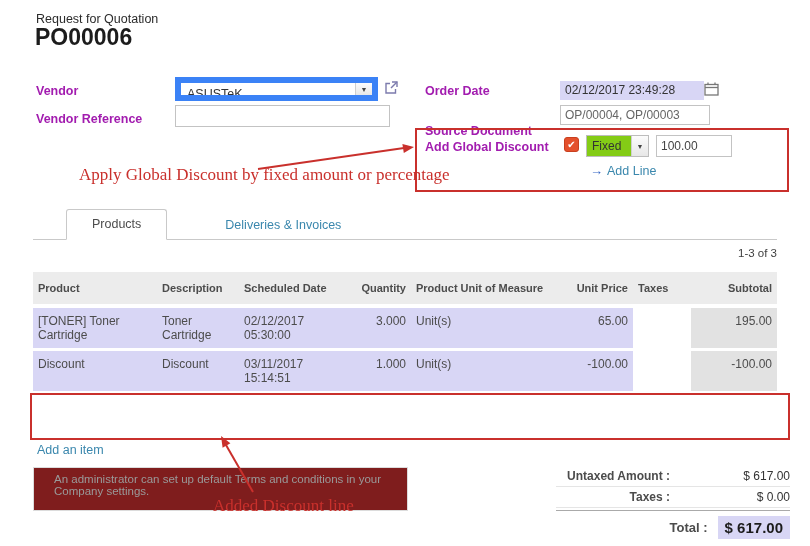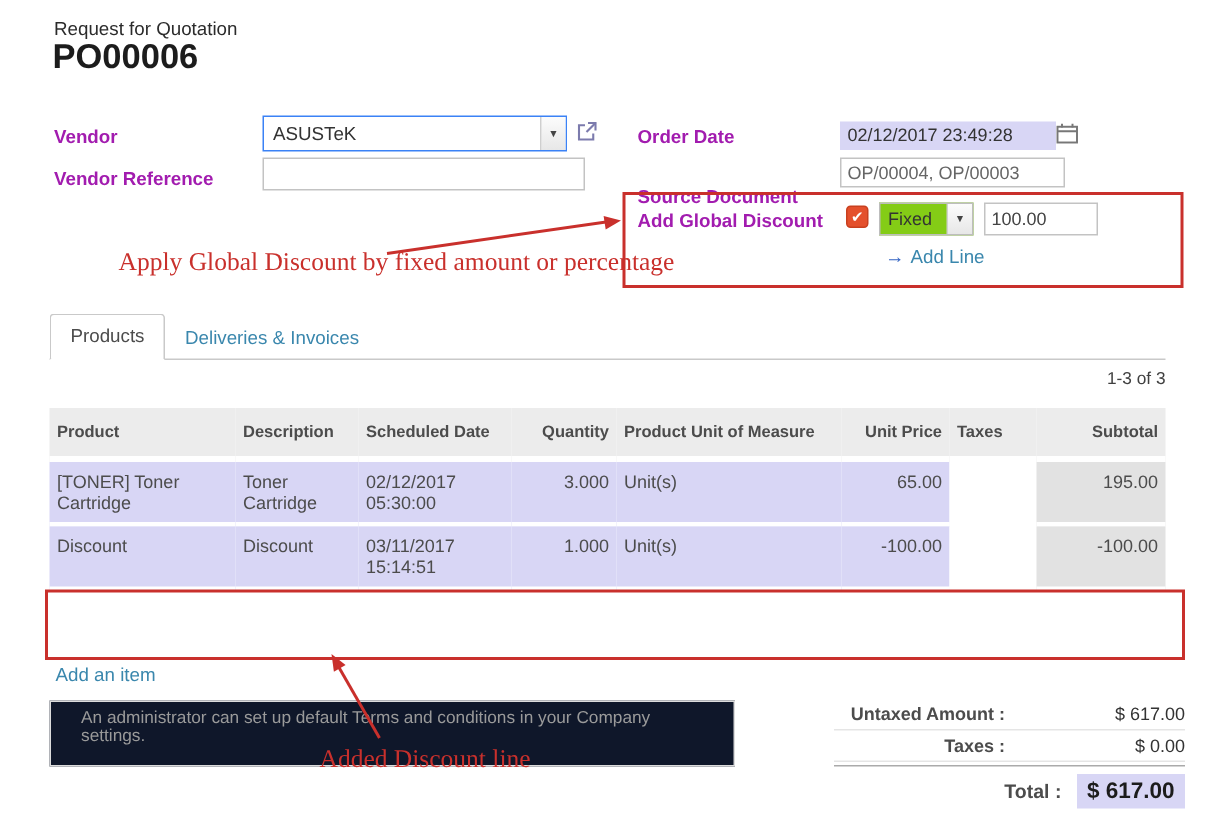--- a/index.html
+++ b/index.html
@@ -19,21 +19,21 @@
   #lbl-vendor      { left:36px;  top:84px;  }
   #lbl-vendor-ref  { left:36px;  top:112px; }
   #lbl-order-date  { left:425px; top:84px;  }
   #lbl-source-doc  { left:425px; top:124px; }
   #lbl-global-disc { left:425px; top:140px; }
 
   .text-input {
     border:1px solid #c3c3c3; background:#fff; color:#444;
     font-family:"Liberation Sans",sans-serif; font-size:12px; padding:2px 4px;
   }
-  #vendor-combo { left:175px; top:77px; width:203px; height:24px; display:flex; border:1px solid #3b82f6; background:#fff; }
+  #vendor-combo { left:175px; top:77px; width:203px; height:24px; display:flex; border:6px solid #3b82f6; background:#fff; }
   #vendor-combo .combo-text { flex:1; font-size:12.5px; color:#333; padding:4px 0 0 6px; overflow:hidden; white-space:nowrap; }
   .caret-box { width:17px; border-left:1px solid #cfcfcf; background:linear-gradient(#fcfcfc,#e7e7e7);
                display:flex; align-items:center; justify-content:center; }
   .caret-box::after { content:"▼"; font-size:7px; color:#444; }
   #vendor-ext { left:384px; top:81px; width:14px; height:14px; }
 
   #vendor-ref-input { left:175px; top:105px; width:215px; height:22px; }
 
   #order-date-value { left:560px; top:81px; width:144px; height:19px; background:#d8d6f5;
                       font-size:12px; color:#333; padding:2px 0 0 5px; }
@@ -59,21 +59,21 @@
   #annotation-1 { left:79px;  top:165px; }
   #annotation-2 { left:213px; top:496px; }
   .red-box { border:2px solid #c9302c; z-index:40; pointer-events:none; }
   #red-box-1 { left:415px; top:128px; width:374px; height:64px; }
   #red-box-2 { left:30px;  top:393px; width:760px; height:47px; }
   #overlay { left:0; top:0; z-index:60; pointer-events:none; }
 
   
   #tabbar { left:33px; top:209px; width:744px; display:flex; align-items:flex-end;
             border-bottom:1px solid #c9c9c9; height:31px; }
-  .tab { padding:7px 13px 8px; font-size:12.5px; margin-bottom:-1px; cursor:pointer; }
+  .tab { padding:7px 25px 8px; font-size:12.5px; margin-bottom:-1px; cursor:pointer;margin-left:33px; }
   .tab.active { background:#fff; border:1px solid #c9c9c9; border-bottom:1px solid #fff;
                 border-radius:3px 3px 0 0; color:#4c4c4c; }
   .tab.inactive { color:#3a87ad; }
 
   #pager { left:637px; top:247px; width:140px; text-align:right; font-size:11.5px; color:#404040; }
 
   
   #line-table { left:33px; top:272px; }
   table { border-collapse:separate; border-spacing:0; table-layout:fixed; width:744px; }
   col.c-prod {width:124px} col.c-desc {width:82px} col.c-date {width:102px}
@@ -84,22 +84,22 @@
   th.num { text-align:right; }
   td { font-size:12px; line-height:14px; padding:6px 5px; vertical-align:top;
        border-bottom:3px solid #fff; background:#d8d6f5; color:#4c4c4c; }
   td.num { text-align:right; }
   td.taxes { background:#fff; }
   td.subtotal { background:#e2e2e2; }
 
   #add-item { left:37px; top:443px; }
 
   
-  #terms-box { left:33px; top:467px; width:457px; height:44px; border:1px solid #dcdcdc;
-               background:#0f172a; color:#9a9a9a; font-size:11.5px; padding:5px 20px; }
+  #terms-box { left:33px; top:467px; width:375px; height:44px; border:1px solid #dcdcdc;
+               background:#7f1d1d; color:#9a9a9a; font-size:11.5px; padding:5px 20px; }
   #summary { left:556px; top:466px; width:234px; }
   .sum-row { display:flex; align-items:center; padding:3px 0; border-bottom:1px solid #e5e5e5; }
   .sum-label { flex:1; text-align:right; font-weight:bold; font-size:12px; padding-right:10px; }
   .sum-value { width:110px; text-align:right; font-size:12px; color:#333; }
   .sum-row.total { border-bottom:none; border-top:1px solid #aaa; margin-top:2px; padding-top:5px; }
   .sum-row.total .sum-label { font-size:13px; }
   #total-value { margin-left:auto; background:#d8d6f5; font-size:15px; font-weight:bold;
                  color:#1c1c1c; padding:3px 7px; text-align:right; }
 </style>
 </head>

